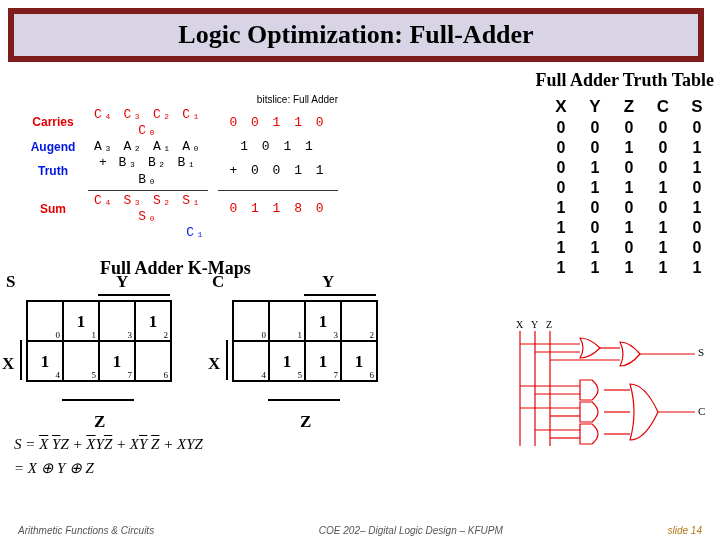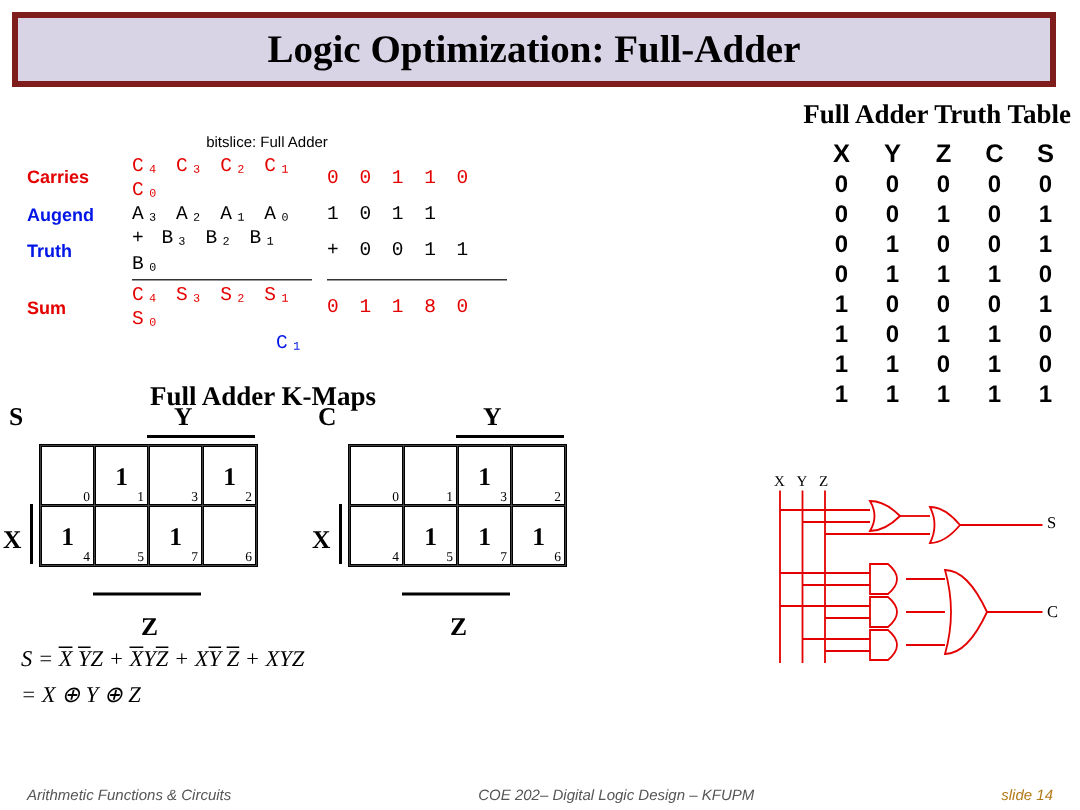--- a/index.html
+++ b/index.html
@@ -7,21 +7,21 @@
     margin: 0;
     width: 720px;
     height: 540px;
     background: #fff;
     font-family: "Times New Roman", serif;
     position: relative;
     overflow: hidden;
   }
   .title-bar {
     background: #d8d3e5;
-    border: 4px solid #7f1d1d;
+    border: 6px solid #7f1d1d;
     margin: 8px 16px 6px 8px;
     padding: 6px 10px;
     font-family: "Comic Sans MS", cursive;
     font-size: 26px;
     font-weight: bold;
     color: #000;
     text-align: center;
   }
   .content { position: relative; padding: 0 18px; height: 440px; }
   .tt-heading {
@@ -30,22 +30,22 @@
     font-size: 18px;
     font-weight: bold;
   }
   .addition-diagram {
     position: absolute;
     top: 26px; left: 18px;
     width: 320px;
     font-size: 13px;
     line-height: 1.25;
   }
-  .addition-diagram .bitslice-label { font-family: Arial; font-size: 10px; color: #000; text-align: center; }
-  .adl { display: grid; grid-template-columns: 70px 120px 10px 120px; align-items: center; }
+  .addition-diagram .bitslice-label { font-family: Arial; font-size: 10px; color: #000; text-align: right; }
+  .adl { display: grid; grid-template-columns: 70px 120px 10px 120px; align-items: center; text-align: center; }
   .adl .lab { font-family: Arial; font-size: 12px; font-weight: bold; }
   .red { color: #e40000; }
   .blue { color: #0015e6; }
   .carries-row, .c4pos { font-family: Liberation Mono, monospace; font-size: 13px; letter-spacing: 2px; }
   .binrow { font-family: "Courier New", monospace; letter-spacing: 3px; }
   .rule { border-top: 1px solid #333; margin: 2px 0; }
   .kmap-heading {
     position: absolute;
     top: 190px; left: 60px;
     font-size: 18px;

